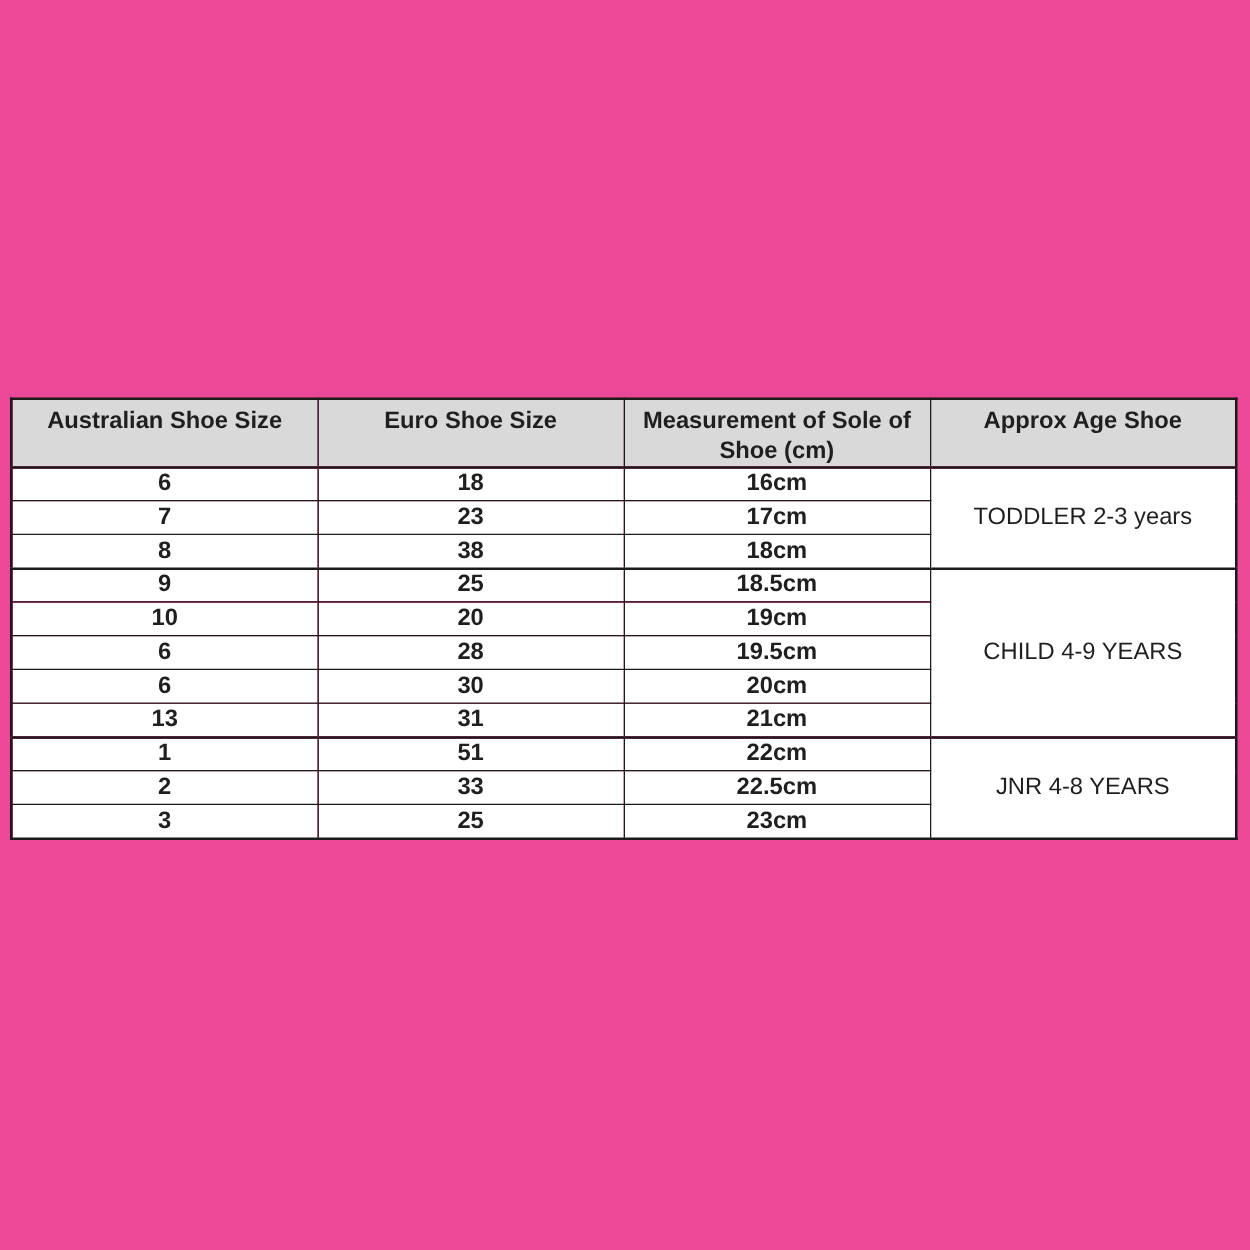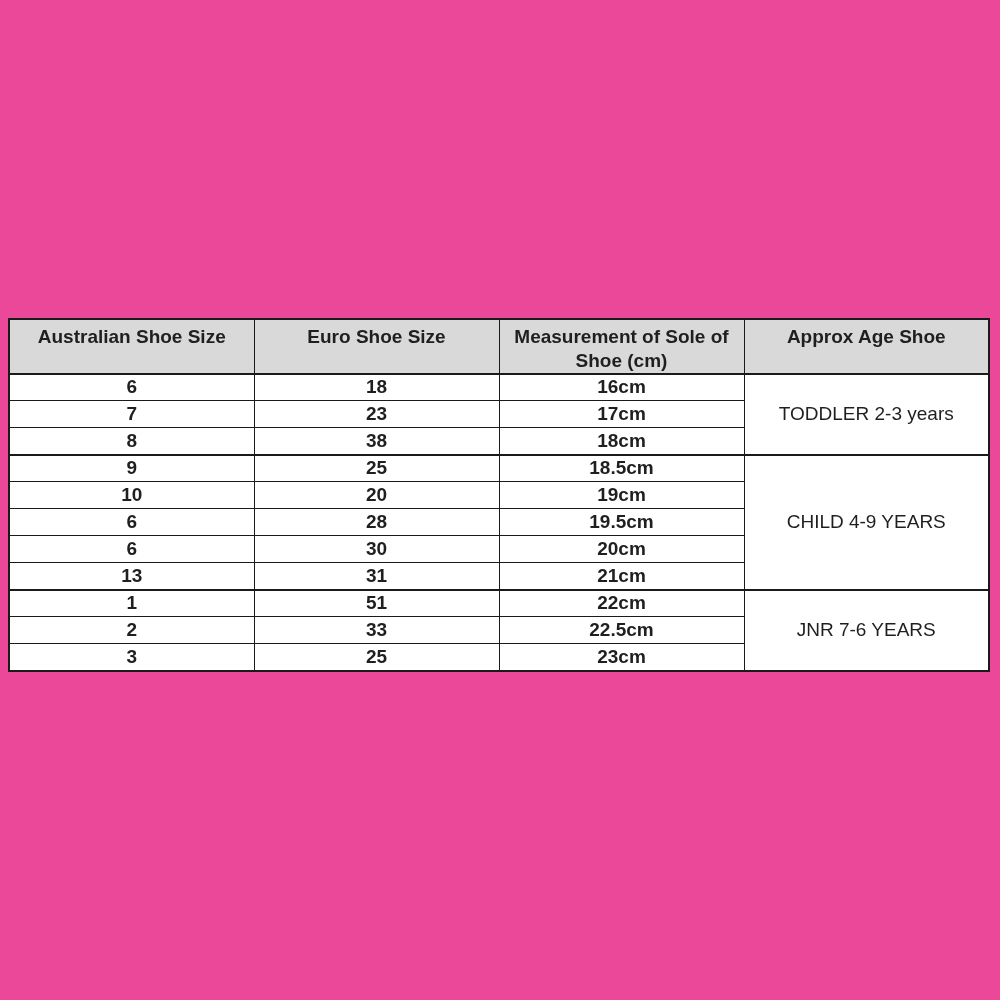--- a/index.html
+++ b/index.html
@@ -117,21 +117,21 @@
           </tr>
           <tr>
             <td>13</td>
             <td>31</td>
             <td>21cm</td>
           </tr>
           <tr class="group-start">
             <td>1</td>
             <td>51</td>
             <td>22cm</td>
-            <td rowspan="3" class="age-cell">JNR 7-6 YEARS</td>
+            <td rowspan="3" class="age-cell">JNR 4-8 YEARS</td>
           </tr>
           <tr>
             <td>2</td>
             <td>33</td>
             <td>22.5cm</td>
           </tr>
           <tr>
             <td>3</td>
             <td>25</td>
             <td>23cm</td>

